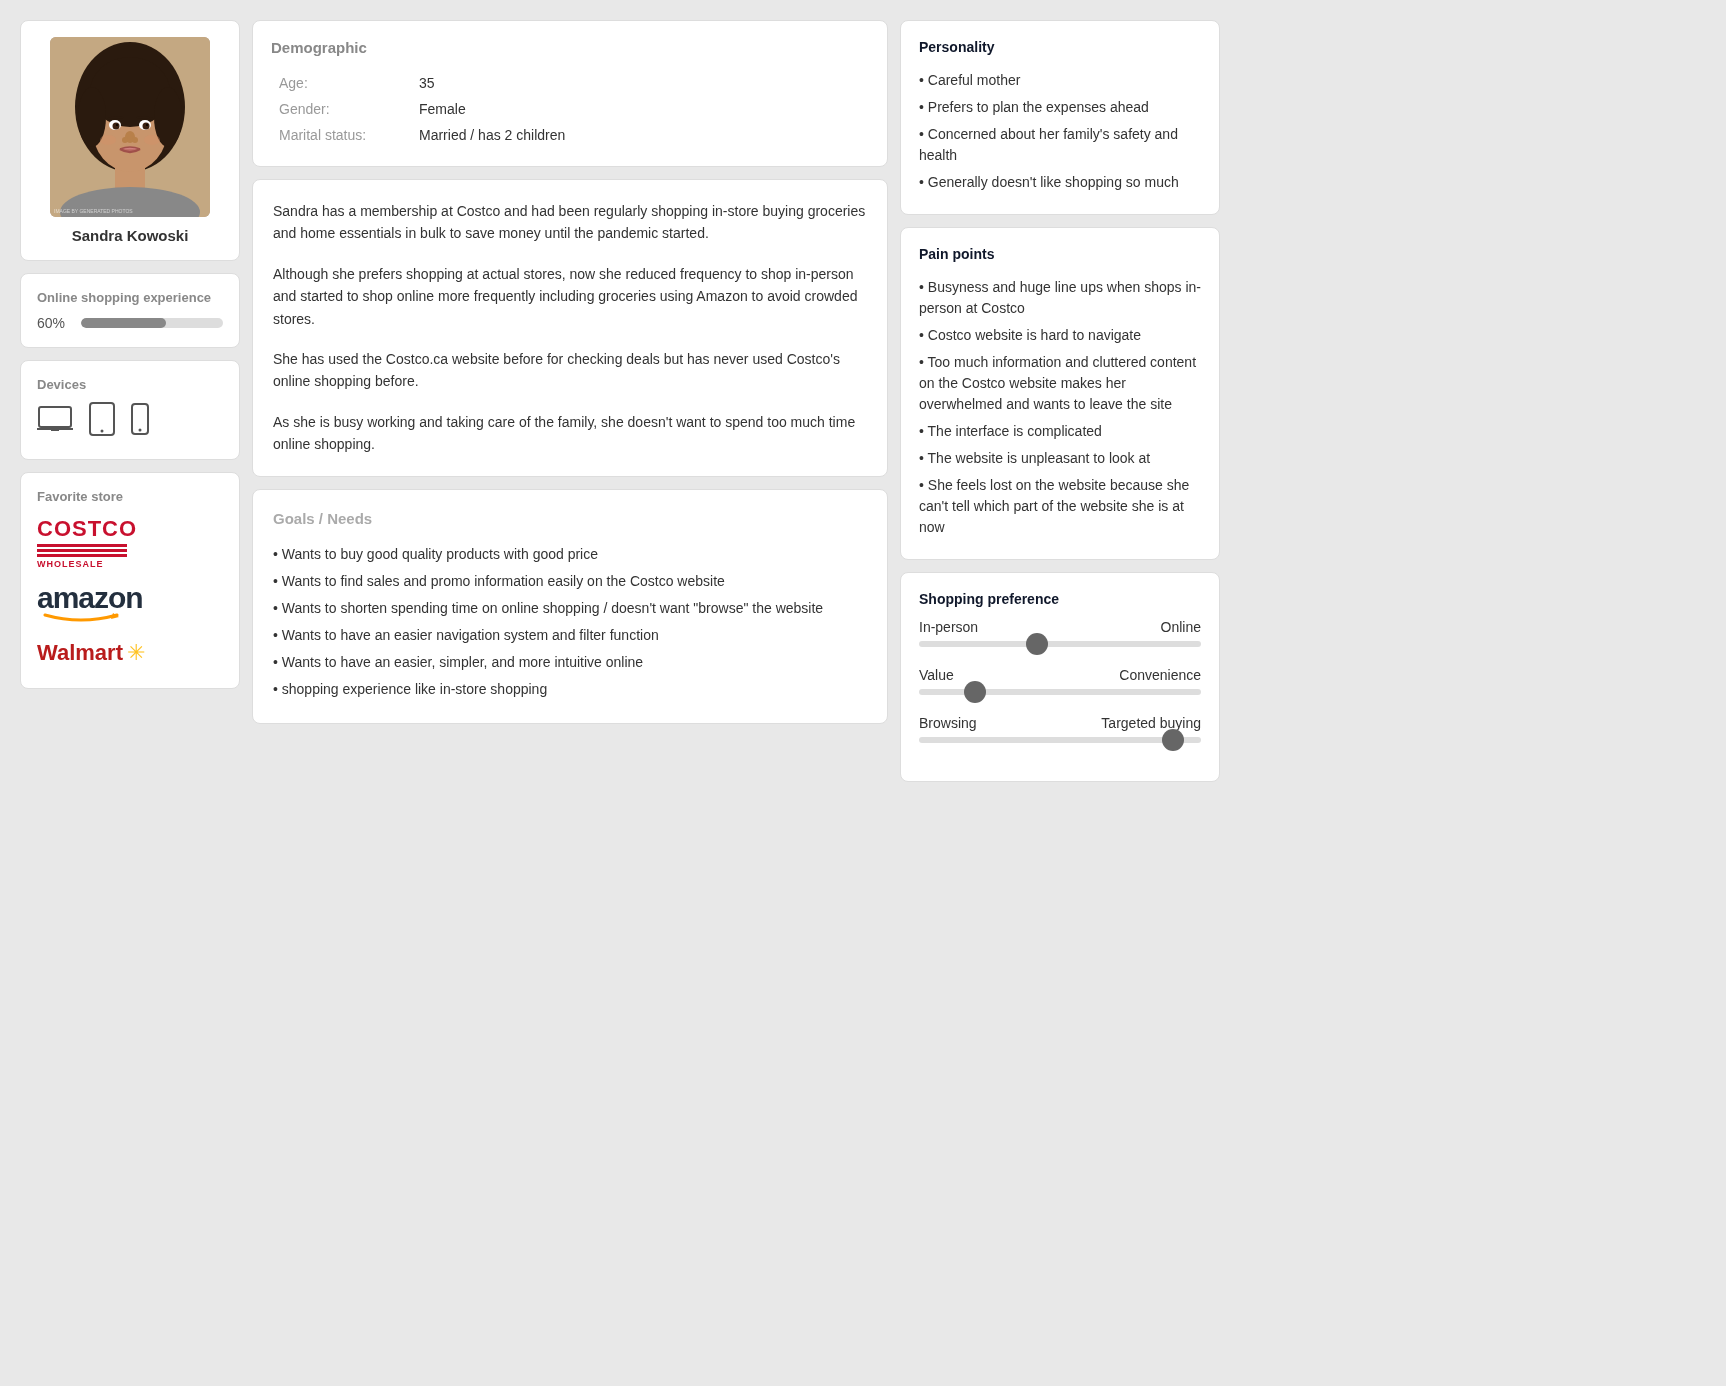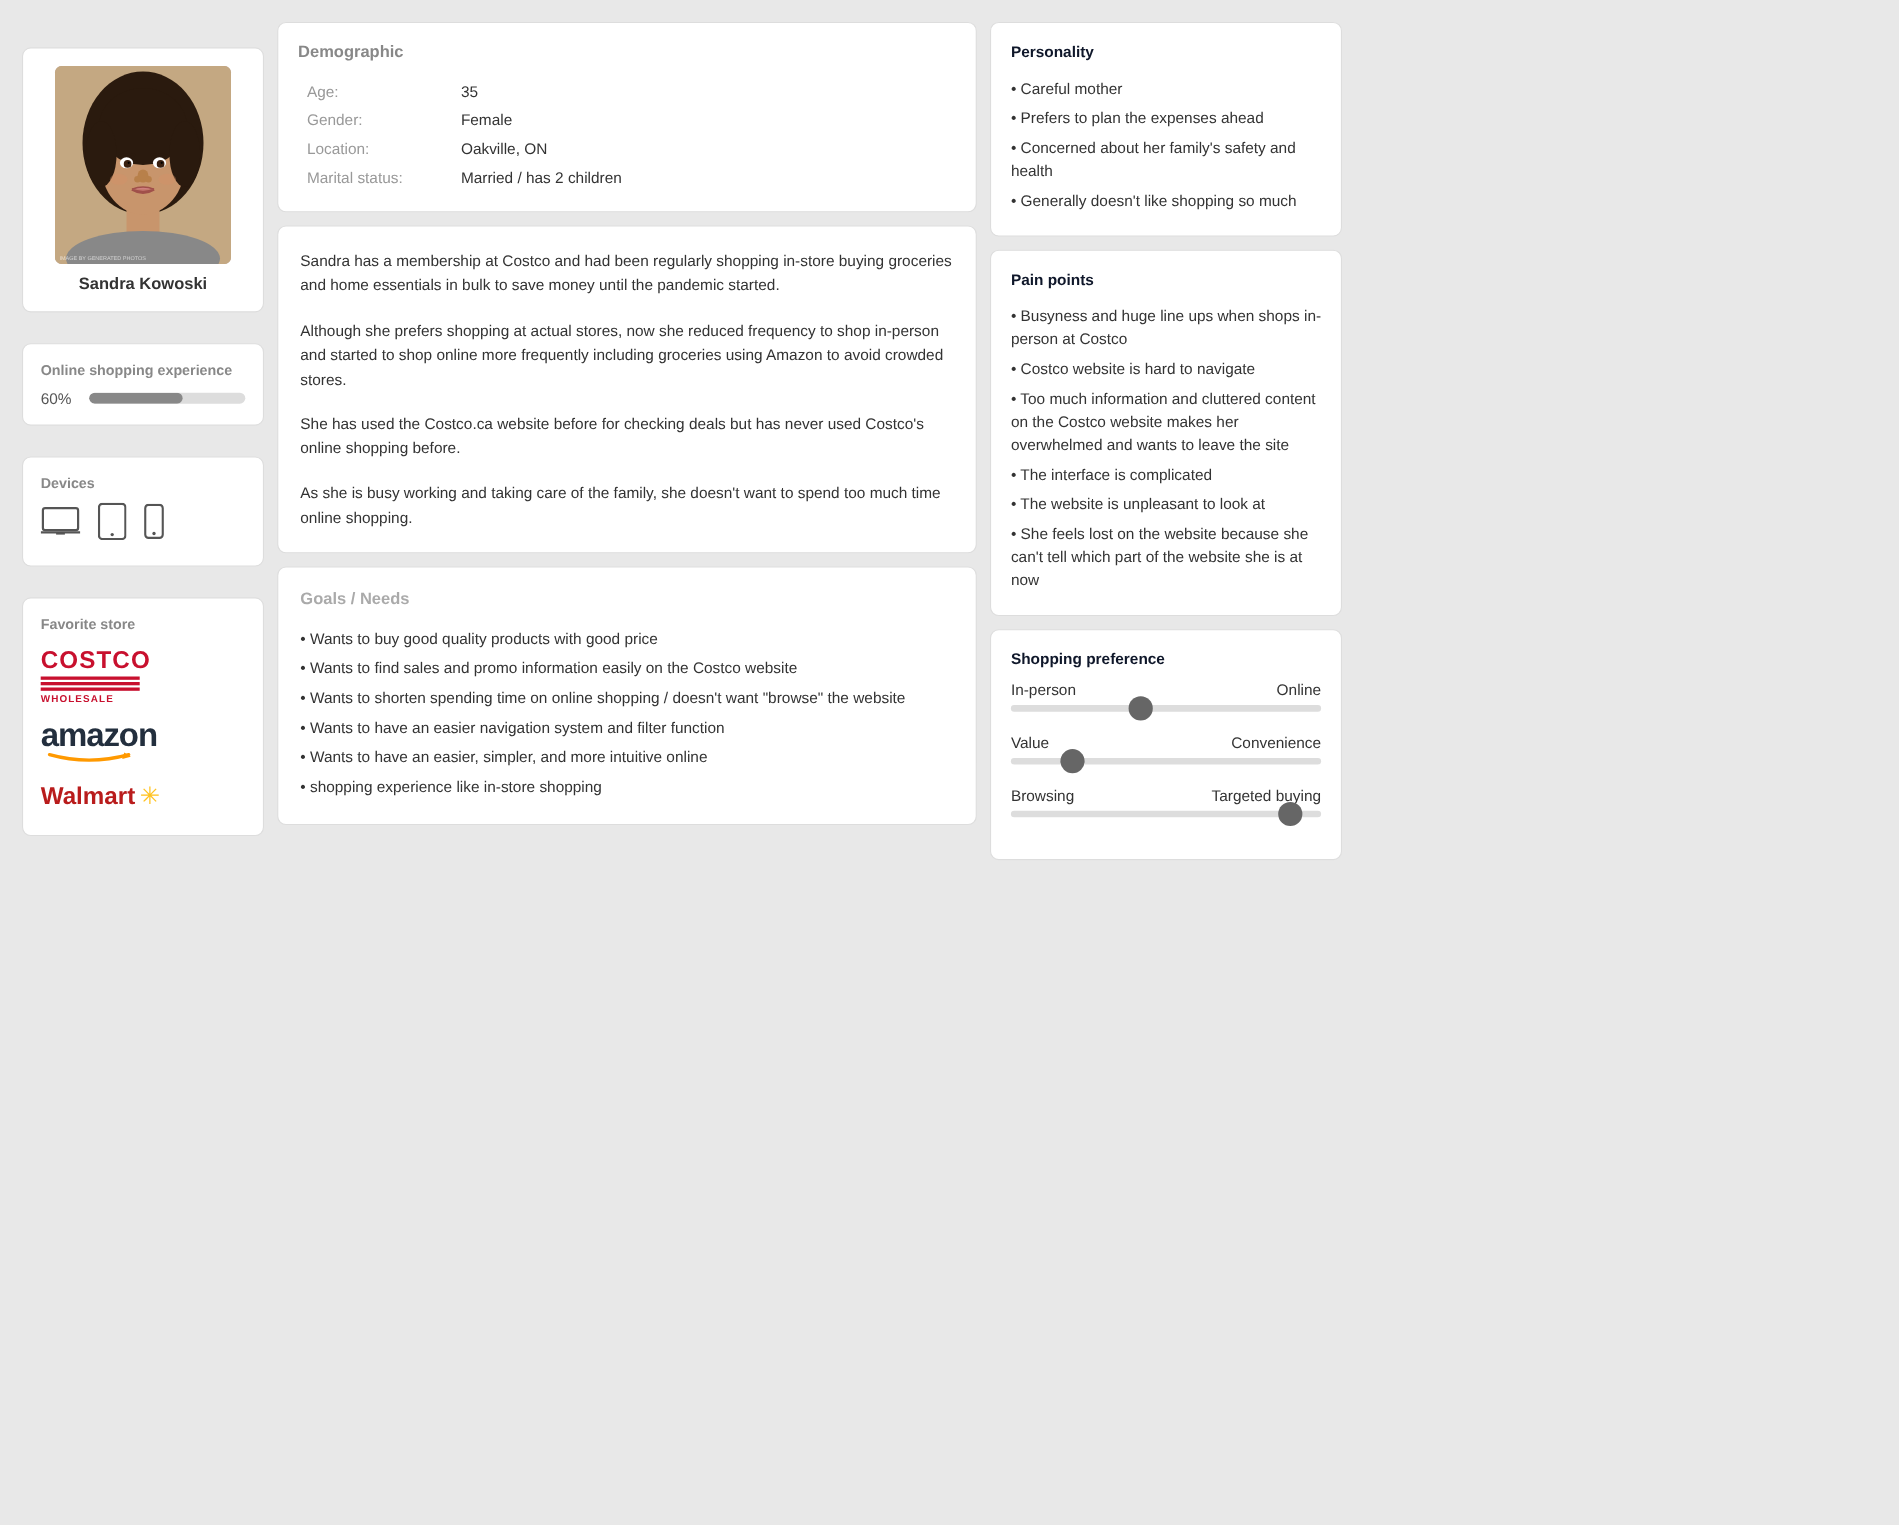--- a/index.html
+++ b/index.html
@@ -19,22 +19,21 @@
     .card {
       background: #fff;
       border-radius: 8px;
       padding: 18px;
       border: 1px solid #ddd;
     }
     
     .left-col {
       display: flex;
       flex-direction: column;
-      gap: 28px;
-      justify-content: center;
+      gap: 12px;
     }
     .profile-card {
       display: flex;
       flex-direction: column;
       align-items: center;
       padding: 16px;
     }
     .avatar-container {
       width: 160px;
       height: 180px;
@@ -370,24 +369,20 @@
         <tbody>
             <tr>
           <td>Age:</td>
           <td>35</td>
         </tr>
         <tr>
           <td>Gender:</td>
           <td>Female</td>
         </tr>
         <tr>
-          <td>Location:</td>
-          <td>Oakville, ON</td>
-        </tr>
-        <tr>
           <td>Marital status:</td>
           <td>Married / has 2 children</td>
         </tr>
       </tbody>
         </table>
     </div>
 
     <div class="card bio-card">
       <p class="bio-para">Sandra has a membership at Costco and had been regularly shopping in-store buying groceries and home essentials in bulk to save money until the pandemic started.</p>
       <p class="bio-para">Although she prefers shopping at actual stores, now she reduced frequency to shop in-person and started to shop online more frequently including groceries using Amazon to avoid crowded stores.</p>

